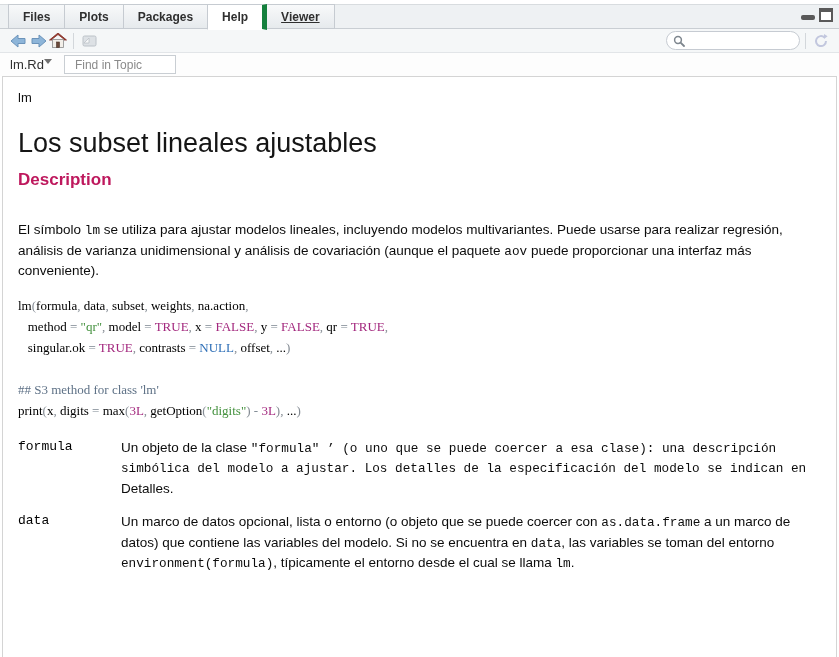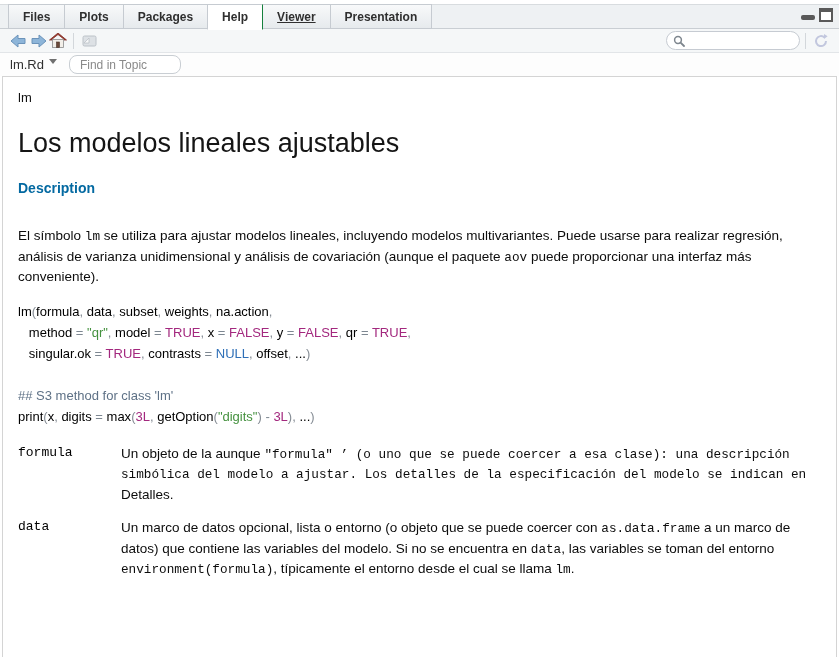--- a/index.html
+++ b/index.html
@@ -10,21 +10,21 @@
   
   .tabstrip { position:absolute; top:0; left:0; right:0; height:29px; background:#fff; }
   .tabstrip .strip-bg { position:absolute; top:4px; left:0; right:0; bottom:0;
       background:#eef1f3; border-bottom:1px solid #c9ced3; border-top:1px solid #d8dcdf; }
   .tabs { position:absolute; top:4px; left:8px; height:25px; display:flex; }
   .tab { position:relative; height:25px; padding:4px 14px; display:flex; align-items:center;
       background:linear-gradient(#f8f9fa,#e6eaed); border:1px solid #c6cbd1; border-right:none;
       font-size:12px; font-weight:bold; color:#2f2f2f; cursor:default; }
   .tab:last-child { border-right:1px solid #c6cbd1; }
   .tab.active { background:#fff; border-bottom:1px solid #fff; height:26px; z-index:2;
-      border-right:1px solid #15803d; }
+      border-right:5px solid #15803d; }
   .tab.active + .tab { border-left:none;text-decoration:underline; }
   .wincontrols { position:absolute; top:5px; right:6px; height:20px; display:flex;
       align-items:center; gap:4px; z-index:3; }
   .min-btn { width:14px; height:14px; position:relative; }
   .min-btn::after { content:""; position:absolute; left:0; right:0; bottom:2px; height:5px;
       background:#595959; border-radius:2px; }
   .max-btn { width:14px; height:14px; border:2px solid #595959; border-top-width:4px;
       background:#fff; }
 
   
@@ -34,39 +34,39 @@
   .tb-sep { width:1px; height:16px; background:#d3d7db; margin:0 5px; }
   .spacer { flex:1; }
   .searchbox { width:134px; height:19px; background:#fff; border:1px solid #c6cbd2;
       border-radius:10px; display:flex; align-items:center; padding:0 6px; }
   .searchbox input { border:none; outline:none; flex:1; font-size:11px; min-width:0;
       font-family:"Liberation Sans",sans-serif; background:transparent; }
 
   
   .topicbar { position:absolute; top:53px; left:0; right:0; height:23px; background:#fdfdfd;
       display:flex; align-items:center; padding:0 10px; }
-  .topic-label { font-size:13px; color:#303030; display:flex; align-items:flex-start; gap:5px; }
+  .topic-label { font-size:13px; color:#303030; display:flex; align-items:flex-start; }
   .caret { width:0; height:0; border-left:4px solid transparent; border-right:4px solid transparent;
       border-top:5px solid #707070; margin-top:2px; }
   .find-input { margin-left:12px; width:112px; height:19px; border:1px solid #c9ced3;
-      border-radius:8px; font-size:12px; padding:0 10px; color:#333; outline:none;
+      border-radius:0; font-size:12px; padding:0 10px; color:#333; outline:none;
       font-family:"Liberation Sans",sans-serif; }
   .find-input::placeholder { color:#8a8a8a; }
 
   
   .content { position:absolute; top:76px; left:2px; right:2px; bottom:0; background:#fff;
       border:1px solid #d4d4d4; border-bottom:none; overflow:hidden; }
   .doc { padding:13px 16px 0 15px; }
   .doc-head { display:flex; justify-content:space-between; font-size:13px; color:#111; }
   h1.title { margin-top:23px; font-size:27px; font-weight:400; color:#151515; letter-spacing:0; }
-  h2.sect { margin-top:21px; font-size:14px; font-weight:bold; color:#0369a1; }
+  h2.sect { margin-top:11px; font-size:17px; font-weight:bold; color:#be185d; }
   p.para { margin-top:30px; font-size:13.5px; color:#0c0c0c; line-height:19.5px; width:812px; }
   .code-inline, .tk-c2 { font-family:"Liberation Mono", monospace; font-size:12.7px; }
 
-  pre.code { margin-top:14px; font-family:Liberation Sans, sans-serif; font-size:13px;
+  pre.code { margin-top:14px; font-family:Liberation Serif, serif; font-size:13px;
       line-height:21px; color:#000; }
   .tk-t { color:#000; }
   .tk-p { color:#858c94; }
   .tk-o { color:#7d8791; }
   .tk-s { color:#44913e; }
   .tk-b { color:#a3287e; }
   .tk-n { color:#2e6fb7; }
   .tk-cm { color:#5e7186; }
 
   .args { margin-top:17px; }
@@ -84,21 +84,20 @@
 <div class="window">
 
   <div class="tabstrip">
     <div class="strip-bg"></div>
     <div class="tabs" id="tabs">
         <div class="tab">Files</div>
         <div class="tab">Plots</div>
         <div class="tab">Packages</div>
         <div class="tab active">Help</div>
         <div class="tab">Viewer</div>
-        <div class="tab">Presentation</div>
       </div>
     <div class="wincontrols">
       <div class="min-btn" title=""></div>
       <div class="max-btn" title=""></div>
     </div>
   </div>
 
   <div class="toolbar">
     <div class="nav-icon">
       <svg width="17" height="14" viewBox="0 0 17 14">
@@ -148,37 +147,37 @@
     </div>
     <input class="find-input" type="text" placeholder="Find in Topic" style="">
   </div>
 
   <div class="content">
     <div class="doc">
       <div class="doc-head">
         <span>lm</span>
       </div>
 
-      <h1 class="title">Los modelos lineales ajustables</h1>
+      <h1 class="title">Los subset lineales ajustables</h1>
 
       <h2 class="sect">Description</h2>
       <p class="para" id="desc-para"><span class="">El símbolo </span><span class="code-inline">lm</span><span class=""> se utiliza para ajustar modelos lineales, incluyendo modelos multivariantes. Puede usarse para realizar regresión, análisis de varianza unidimensional y análisis de covariación (aunque el paquete </span><span class="code-inline">aov</span><span class=""> puede proporcionar una interfaz más conveniente).</span></p>
 
       <pre class="code" id="usage-code"><span class="tk-t">lm</span><span class="tk-p">(</span><span class="tk-t">formula</span><span class="tk-p">, </span><span class="tk-t">data</span><span class="tk-p">, </span><span class="tk-t">subset</span><span class="tk-p">, </span><span class="tk-t">weights</span><span class="tk-p">, </span><span class="tk-t">na.action</span><span class="tk-p">,</span>
 <span class="tk-t">   method </span><span class="tk-o">= </span><span class="tk-s">"qr"</span><span class="tk-p">, </span><span class="tk-t">model </span><span class="tk-o">= </span><span class="tk-b">TRUE</span><span class="tk-p">, </span><span class="tk-t">x </span><span class="tk-o">= </span><span class="tk-b">FALSE</span><span class="tk-p">, </span><span class="tk-t">y </span><span class="tk-o">= </span><span class="tk-b">FALSE</span><span class="tk-p">, </span><span class="tk-t">qr </span><span class="tk-o">= </span><span class="tk-b">TRUE</span><span class="tk-p">,</span>
 <span class="tk-t">   singular.ok </span><span class="tk-o">= </span><span class="tk-b">TRUE</span><span class="tk-p">, </span><span class="tk-t">contrasts </span><span class="tk-o">= </span><span class="tk-n">NULL</span><span class="tk-p">, </span><span class="tk-t">offset</span><span class="tk-p">, </span><span class="tk-t">...</span><span class="tk-p">)</span>
 
 <span class="tk-cm">## S3 method for class 'lm'</span>
 <span class="tk-t">print</span><span class="tk-p">(</span><span class="tk-t">x</span><span class="tk-p">, </span><span class="tk-t">digits </span><span class="tk-o">= </span><span class="tk-t">max</span><span class="tk-p">(</span><span class="tk-b">3L</span><span class="tk-p">, </span><span class="tk-t">getOption</span><span class="tk-p">(</span><span class="tk-s">"digits"</span><span class="tk-p">)</span><span class="tk-o"> - </span><span class="tk-b">3L</span><span class="tk-p">)</span><span class="tk-p">, </span><span class="tk-t">...</span><span class="tk-p">)</span>
 </pre>
 
       <div class="args" id="args-table">
           <div class="arg-row">
             <div class="arg-name">formula</div>
-            <div class="arg-desc"><span class="">Un objeto de la aunque </span><span class="code-inline">"formula"</span><span class="code-inline"> ’ (o uno que se puede coercer a esa clase): una descripción simbólica del modelo a ajustar. Los detalles de la especificación del modelo se indican en </span><span class="">Detalles.</span></div>
+            <div class="arg-desc"><span class="">Un objeto de la clase </span><span class="code-inline">"formula"</span><span class="code-inline"> ’ (o uno que se puede coercer a esa clase): una descripción simbólica del modelo a ajustar. Los detalles de la especificación del modelo se indican en </span><span class="">Detalles.</span></div>
           </div>
           <div class="arg-row">
             <div class="arg-name">data</div>
             <div class="arg-desc"><span class="">Un marco de datos opcional, lista o entorno (o objeto que se puede coercer con </span><span class="code-inline">as.data.frame</span><span class=""> a un marco de datos) que contiene las variables del modelo. Si no se encuentra en </span><span class="code-inline">data</span><span class="">, las variables se toman del entorno </span><span class="code-inline">environment(formula)</span><span class="">, típicamente el entorno desde el cual se llama </span><span class="code-inline">lm</span><span class="">.</span></div>
           </div>
         </div>
     </div>
   </div>
 </div>
 

